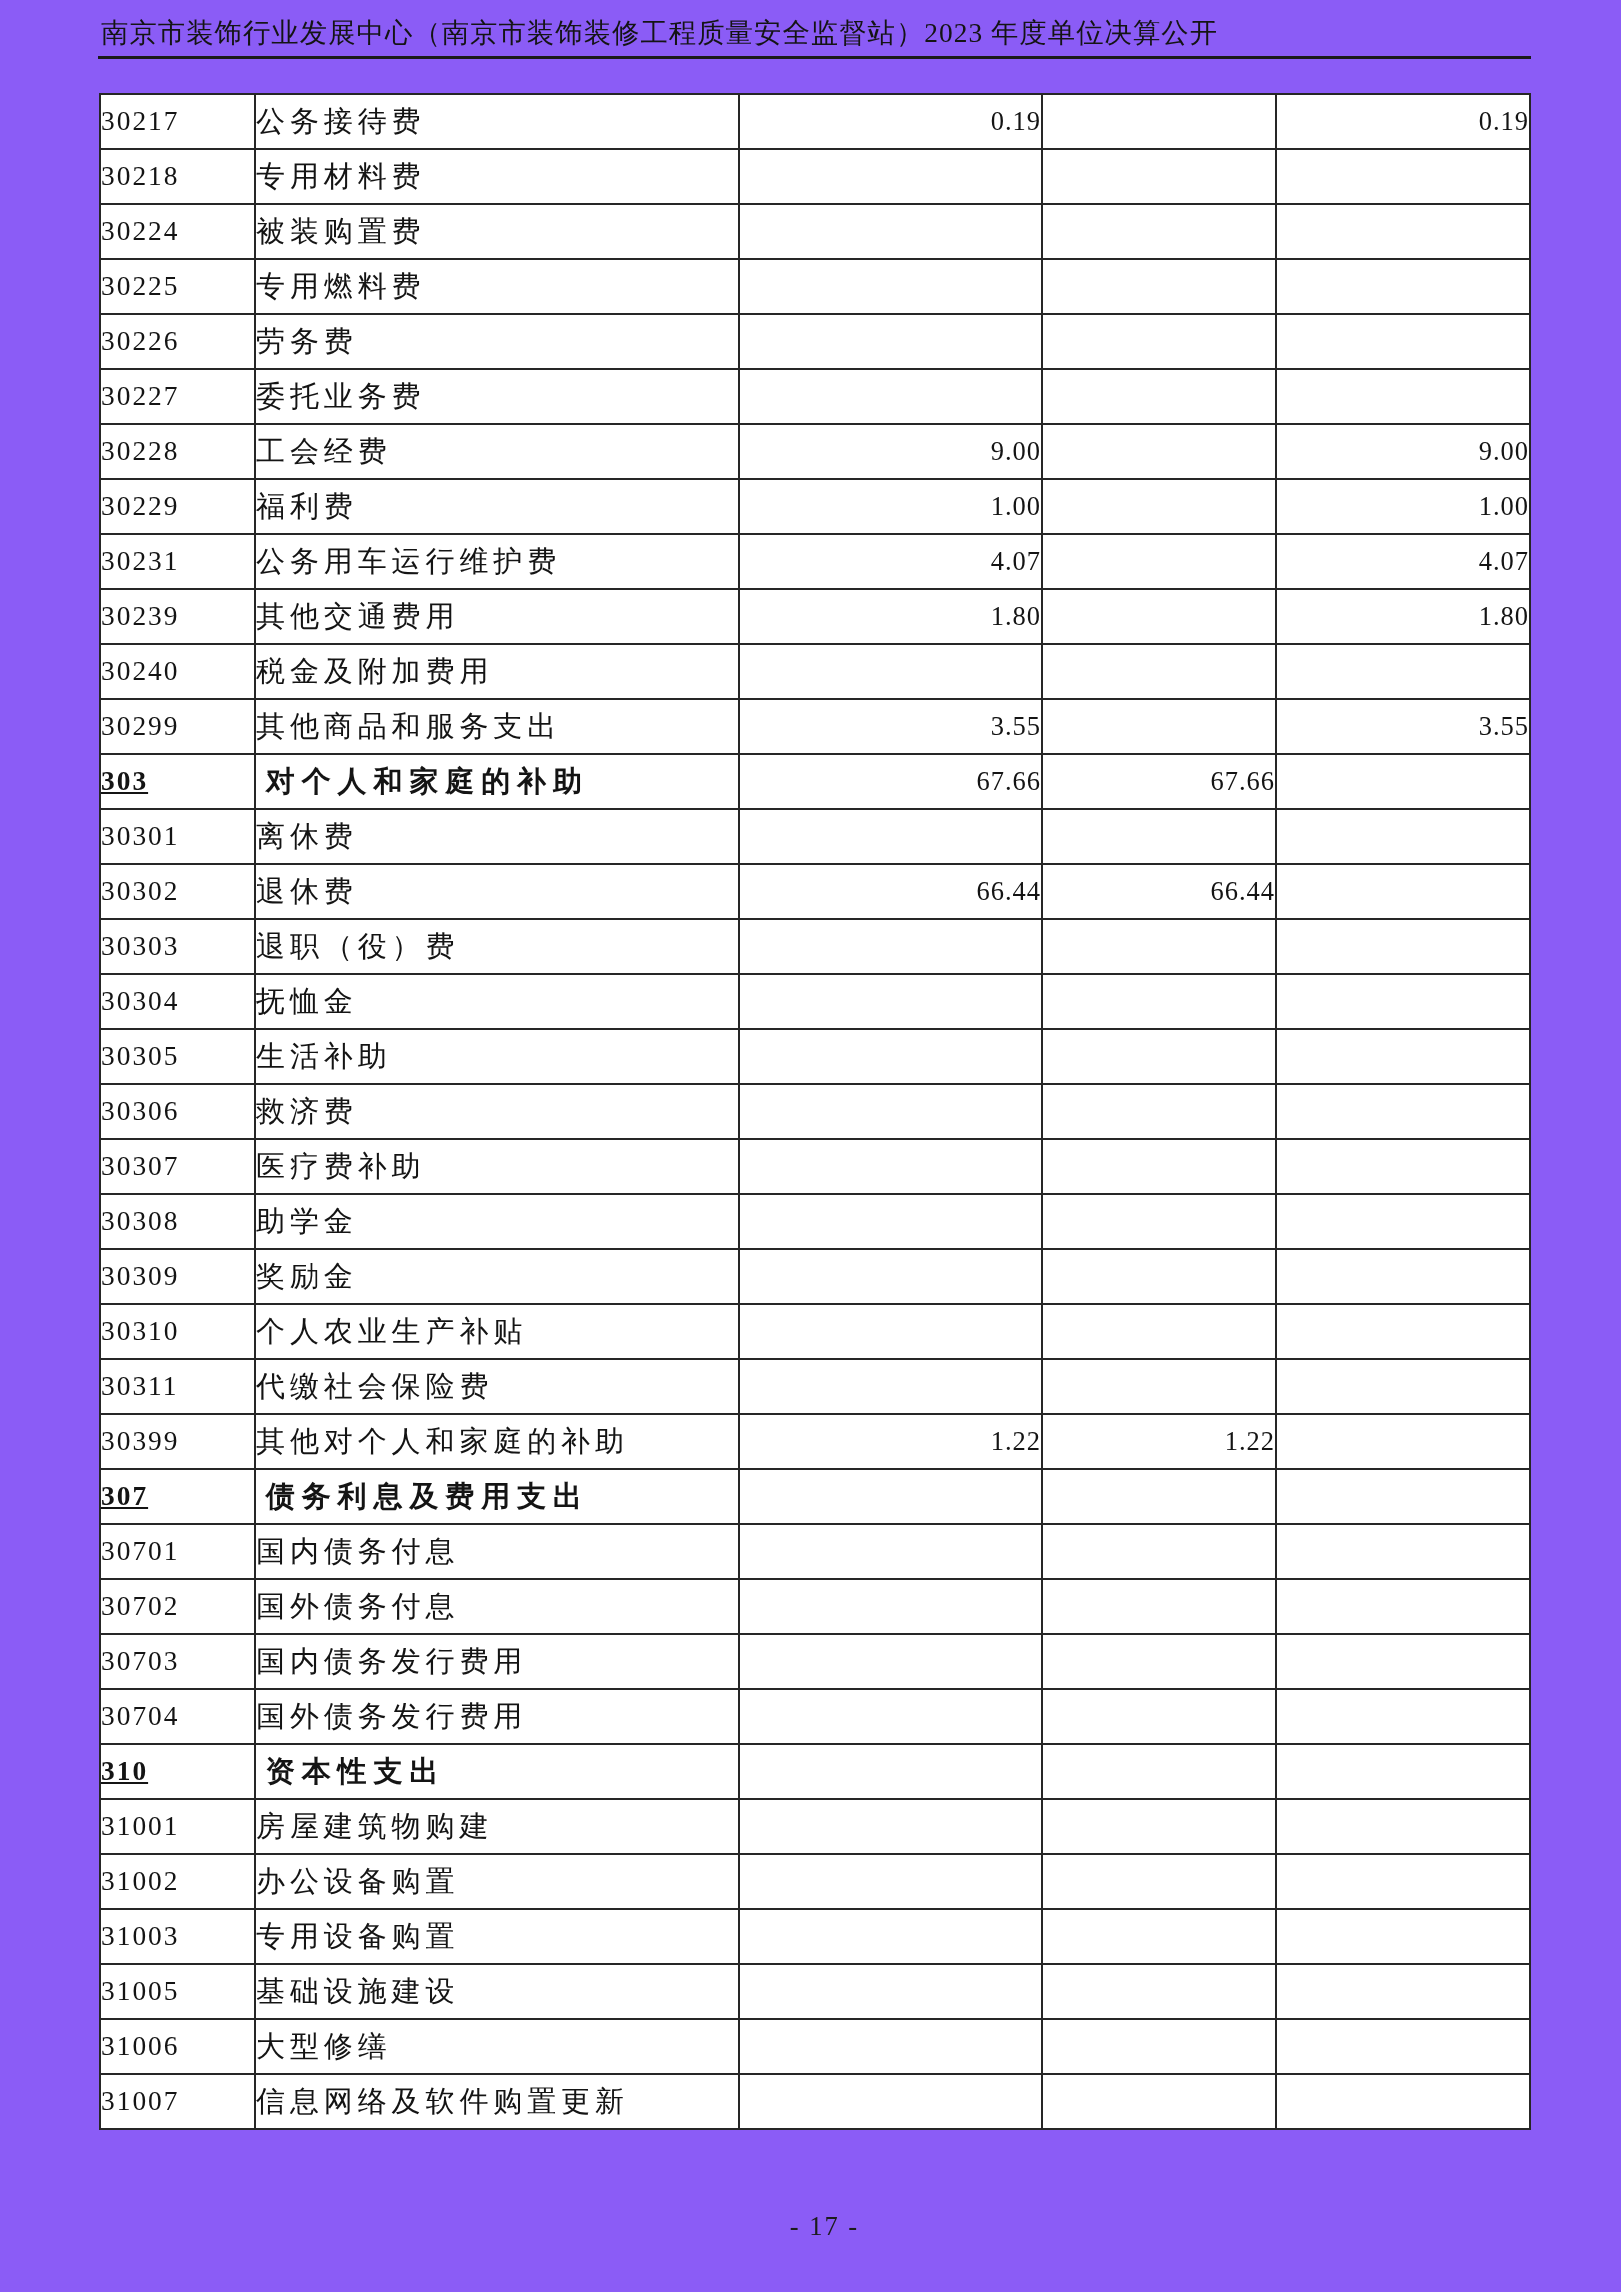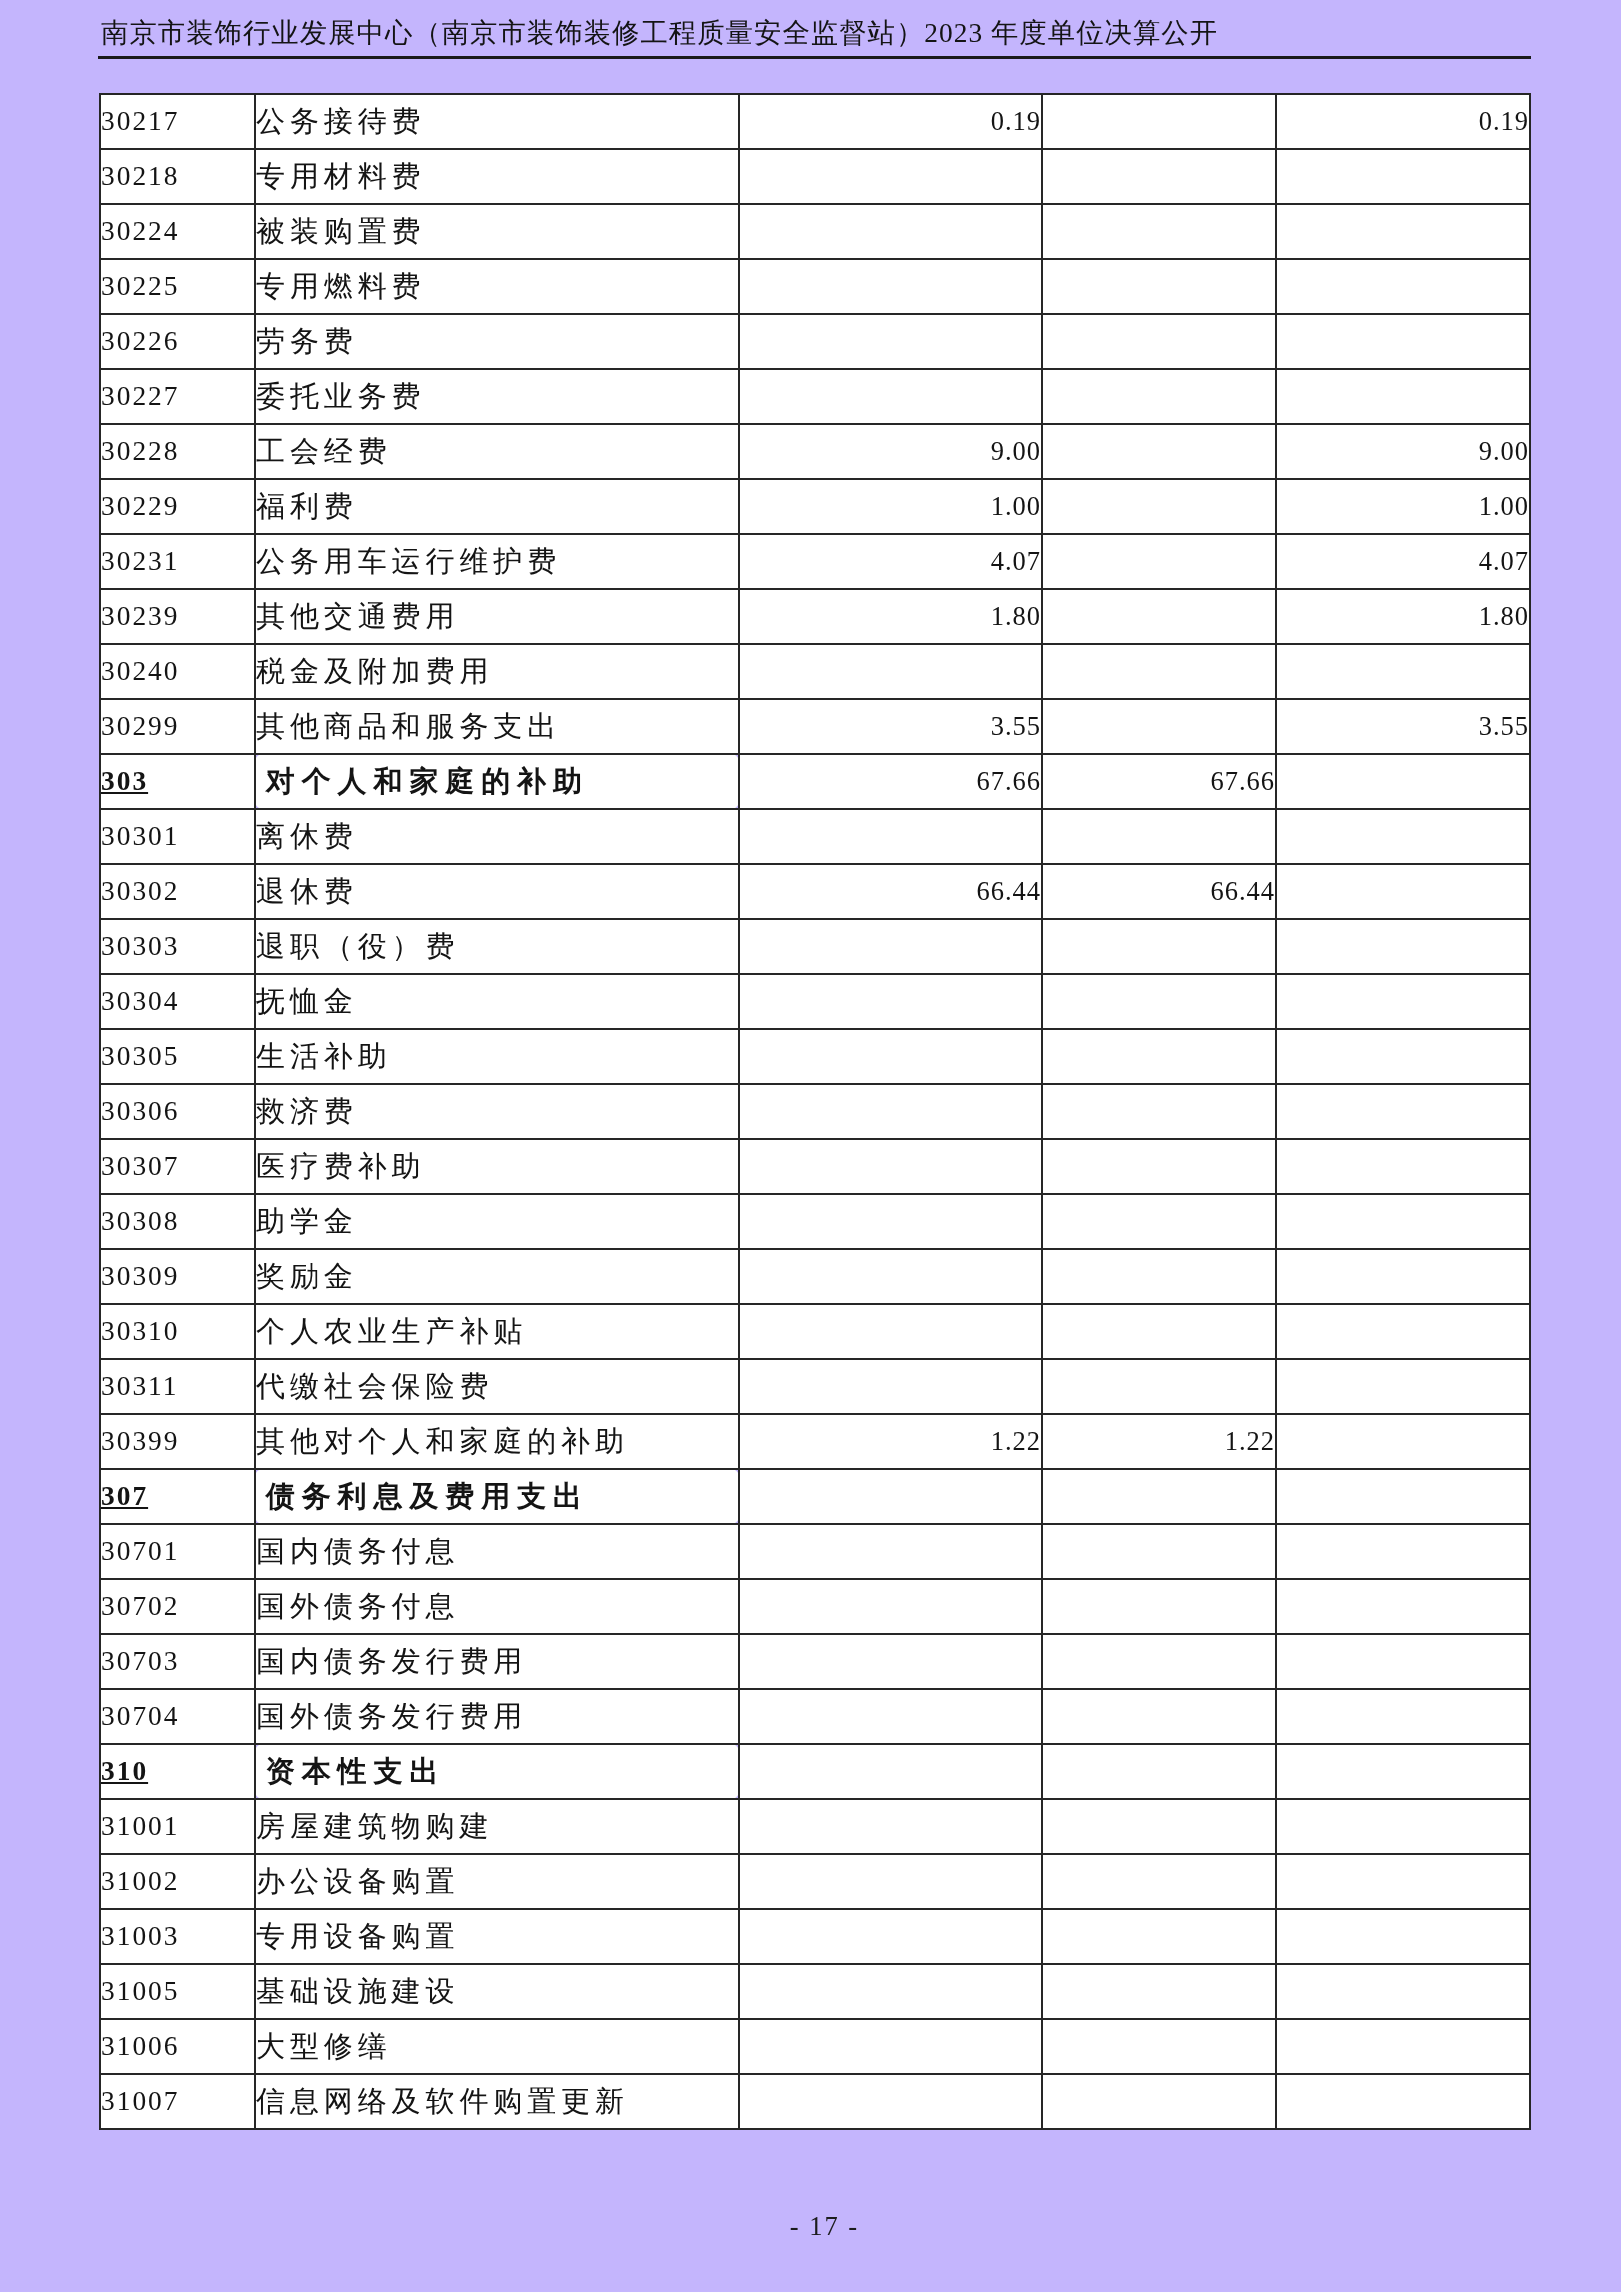--- a/index.html
+++ b/index.html
@@ -3,21 +3,21 @@
 <meta charset="utf-8">
 <style>
   html, body { margin: 0; padding: 0; }
   body {
     width: 1621px; height: 2293px;
     background: #ffffff;
     font-family: "Liberation Serif", "DejaVu Serif", serif;
     color: #141414;
     overflow: hidden;
   }
-  .page { position: relative; width: 1621px; height: 2293px; background: #c4b5fd; }
+  .page { position: relative; width: 1621px; height: 2293px; background: #8b5cf6; }
 
   .header-title {
     position: absolute; left: 101px; top: 16.7px;
     font-size: 27.4px; line-height: 33px;
     letter-spacing: 1px; white-space: nowrap;
     color: #141414;
   }
   .header-rule {
     position: absolute; left: 98px; top: 56px;
     width: 1433px; height: 2.9px; background: #1a1a1a;
@@ -34,21 +34,21 @@
     padding: 0;
     vertical-align: middle;
     background: #ffffff;
     overflow: hidden;
     white-space: nowrap;
   }
   td.code-cell { padding-left: 9.8px; font-size: 27.4px; letter-spacing: 2px; }
   td.name-cell { padding-left: 39px; font-size: 29px; letter-spacing: 4.9px; }
   td.num-cell  { padding-right: 11.8px; text-align: right; font-size: 26.5px; letter-spacing: 1px; }
   tr.bold td.code-cell { font-weight: bold; text-decoration: underline; }
-  tr.bold td.name-cell { font-weight: bold; padding-left: 9.8px; letter-spacing: 6.9px; border-radius: 8px; }
+  tr.bold td.name-cell { font-weight: bold; padding-left: 9.8px; letter-spacing: 6.9px; }
 
   .footer {
     position: absolute; left: 14px; top: 2211px; width: 1621px;
     text-align: center; font-size: 26.5px; letter-spacing: 2px; color: #1c1c1c;
   }
 </style>
 </head>
 <body>
 
 <div class="page">

